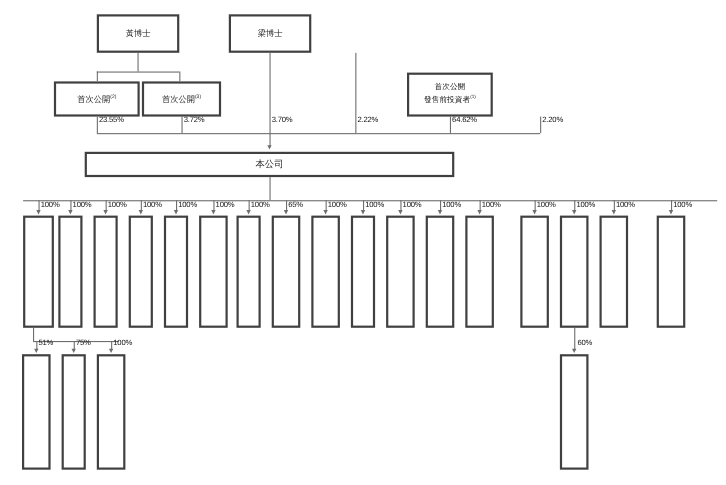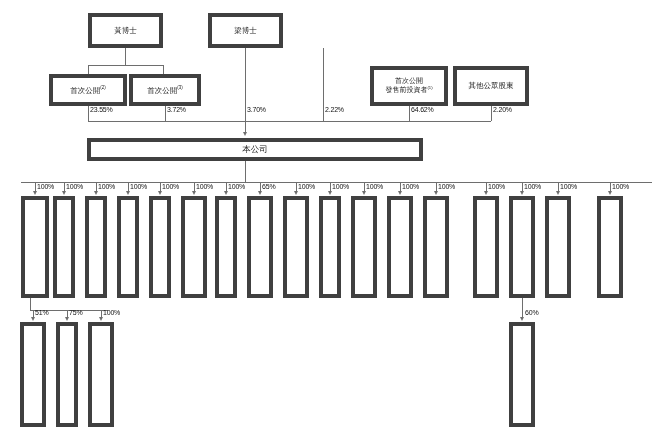--- a/index.html
+++ b/index.html
@@ -8,31 +8,31 @@
     background:#ffffff;
     font-family:"Liberation Sans","DejaVu Sans",sans-serif;
     color:#1a1a1a;
     overflow:hidden;
   }
   #chart{position:relative;width:660px;height:441px;}
 
   
   .box{
     position:absolute;
-    border:4px solid #404040;
+    border:2px solid #404040;
     background:#ffffff;
     box-sizing:border-box;
     display:flex;
     align-items:center;
     justify-content:center;
     text-align:center;
     line-height:1.25;
   }
   .box.h{font-size:7.5px;}
-  .box.company{font-size:8.5px;margin-left:10px;}
+  .box.company{font-size:8.5px;}
 
   
   .box.v{
     font-size:5.2px;
     line-height:1.15;
     padding:3px 1px;
     align-items:flex-start;
     justify-content:center;
   }
   .vtext{
@@ -92,23 +92,20 @@
 
   <div class="box h" style="left:129px;top:74px;width:72px;height:32px;">
     <span><span>首次公開</span><sup>(3)</sup></span>
   </div>
 
   <div class="box h" style="left:370px;top:66px;width:78px;height:40px;font-size:7px;">
     <span style="white-space:pre-line;"><span>首次公開
 發售前投資者</span><sup>(1)</sup></span>
   </div>
 
-  <div class="box h" style="left:453px;top:66px;width:76px;height:40px;">
-    <span>其他公眾股束</span>
-  </div>
 
   <div class="ln lnv" style="left:88px;top:106px;height:15px;"></div>
   <div class="ln lnv" style="left:165px;top:106px;height:15px;"></div>
   <div class="ln lnv" style="left:245px;top:48px;height:73px;"></div>
   <div class="ln lnv" style="left:323px;top:48px;height:73px;"></div>
   <div class="ln lnv" style="left:409px;top:106px;height:15px;"></div>
   <div class="ln lnv" style="left:491px;top:106px;height:15px;"></div>
 
   <div class="pct" style="left:90px;top:106px;">23.55%</div>
   <div class="pct" style="left:167px;top:106px;">3.72%</div>

